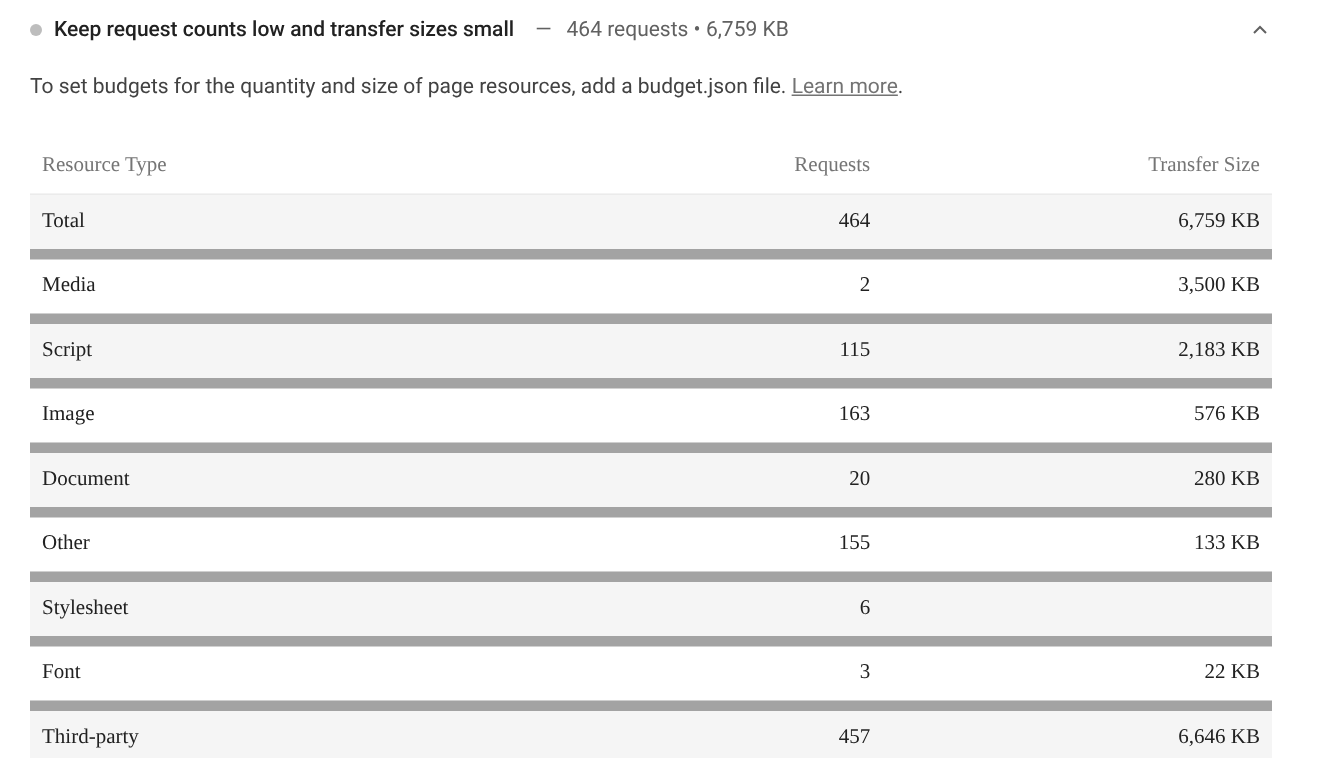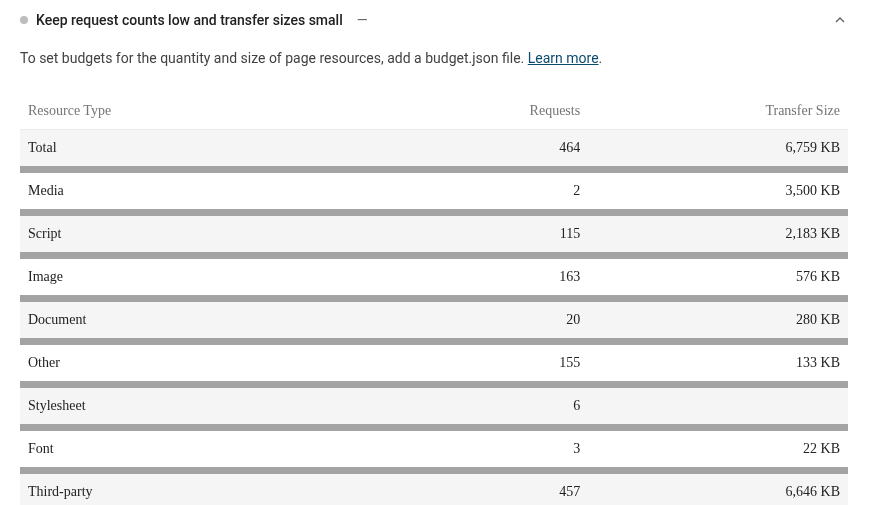--- a/index.html
+++ b/index.html
@@ -47,21 +47,21 @@
       height: 16px;
     }
     .chevron svg { display: block; }
     .description {
       margin: 20px 0 24px 0;
       color: #424242;
       font-size: 14px;
       line-height: 1.5;
     }
     .description a {
-      color: #0c4a6e;
+      color: #737373;
       text-decoration: underline;
     }
     .table {
       width: 100%;
     }
     .thead, .trow {
       display: flex;
       align-items: flex-end;
       padding: 10px 8px;
       font-size: 14px;
@@ -83,20 +83,21 @@
   </style>
 </head>
 <body>
 
 <div class="audit">
 
   <div class="audit-header">
     <span class="status-dot"></span>
     <span class="audit-title">Keep request counts low and transfer sizes small</span>
     <span class="dash">—</span>
+    <span class="audit-subtitle">464 requests • 6,759 KB</span>
     <span class="spacer"></span>
     <span class="chevron">
       <svg viewBox="0 0 24 24" width="16" height="16" fill="none" stroke="currentColor" stroke-width="2">
         <polyline points="6 15 12 9 18 15"></polyline>
       </svg>
     </span>
   </div>
 
   <div class="description">
     <span>To set budgets for the quantity and size of page resources, add a budget.json file. </span><a href="#">Learn more</a><span>.</span>

